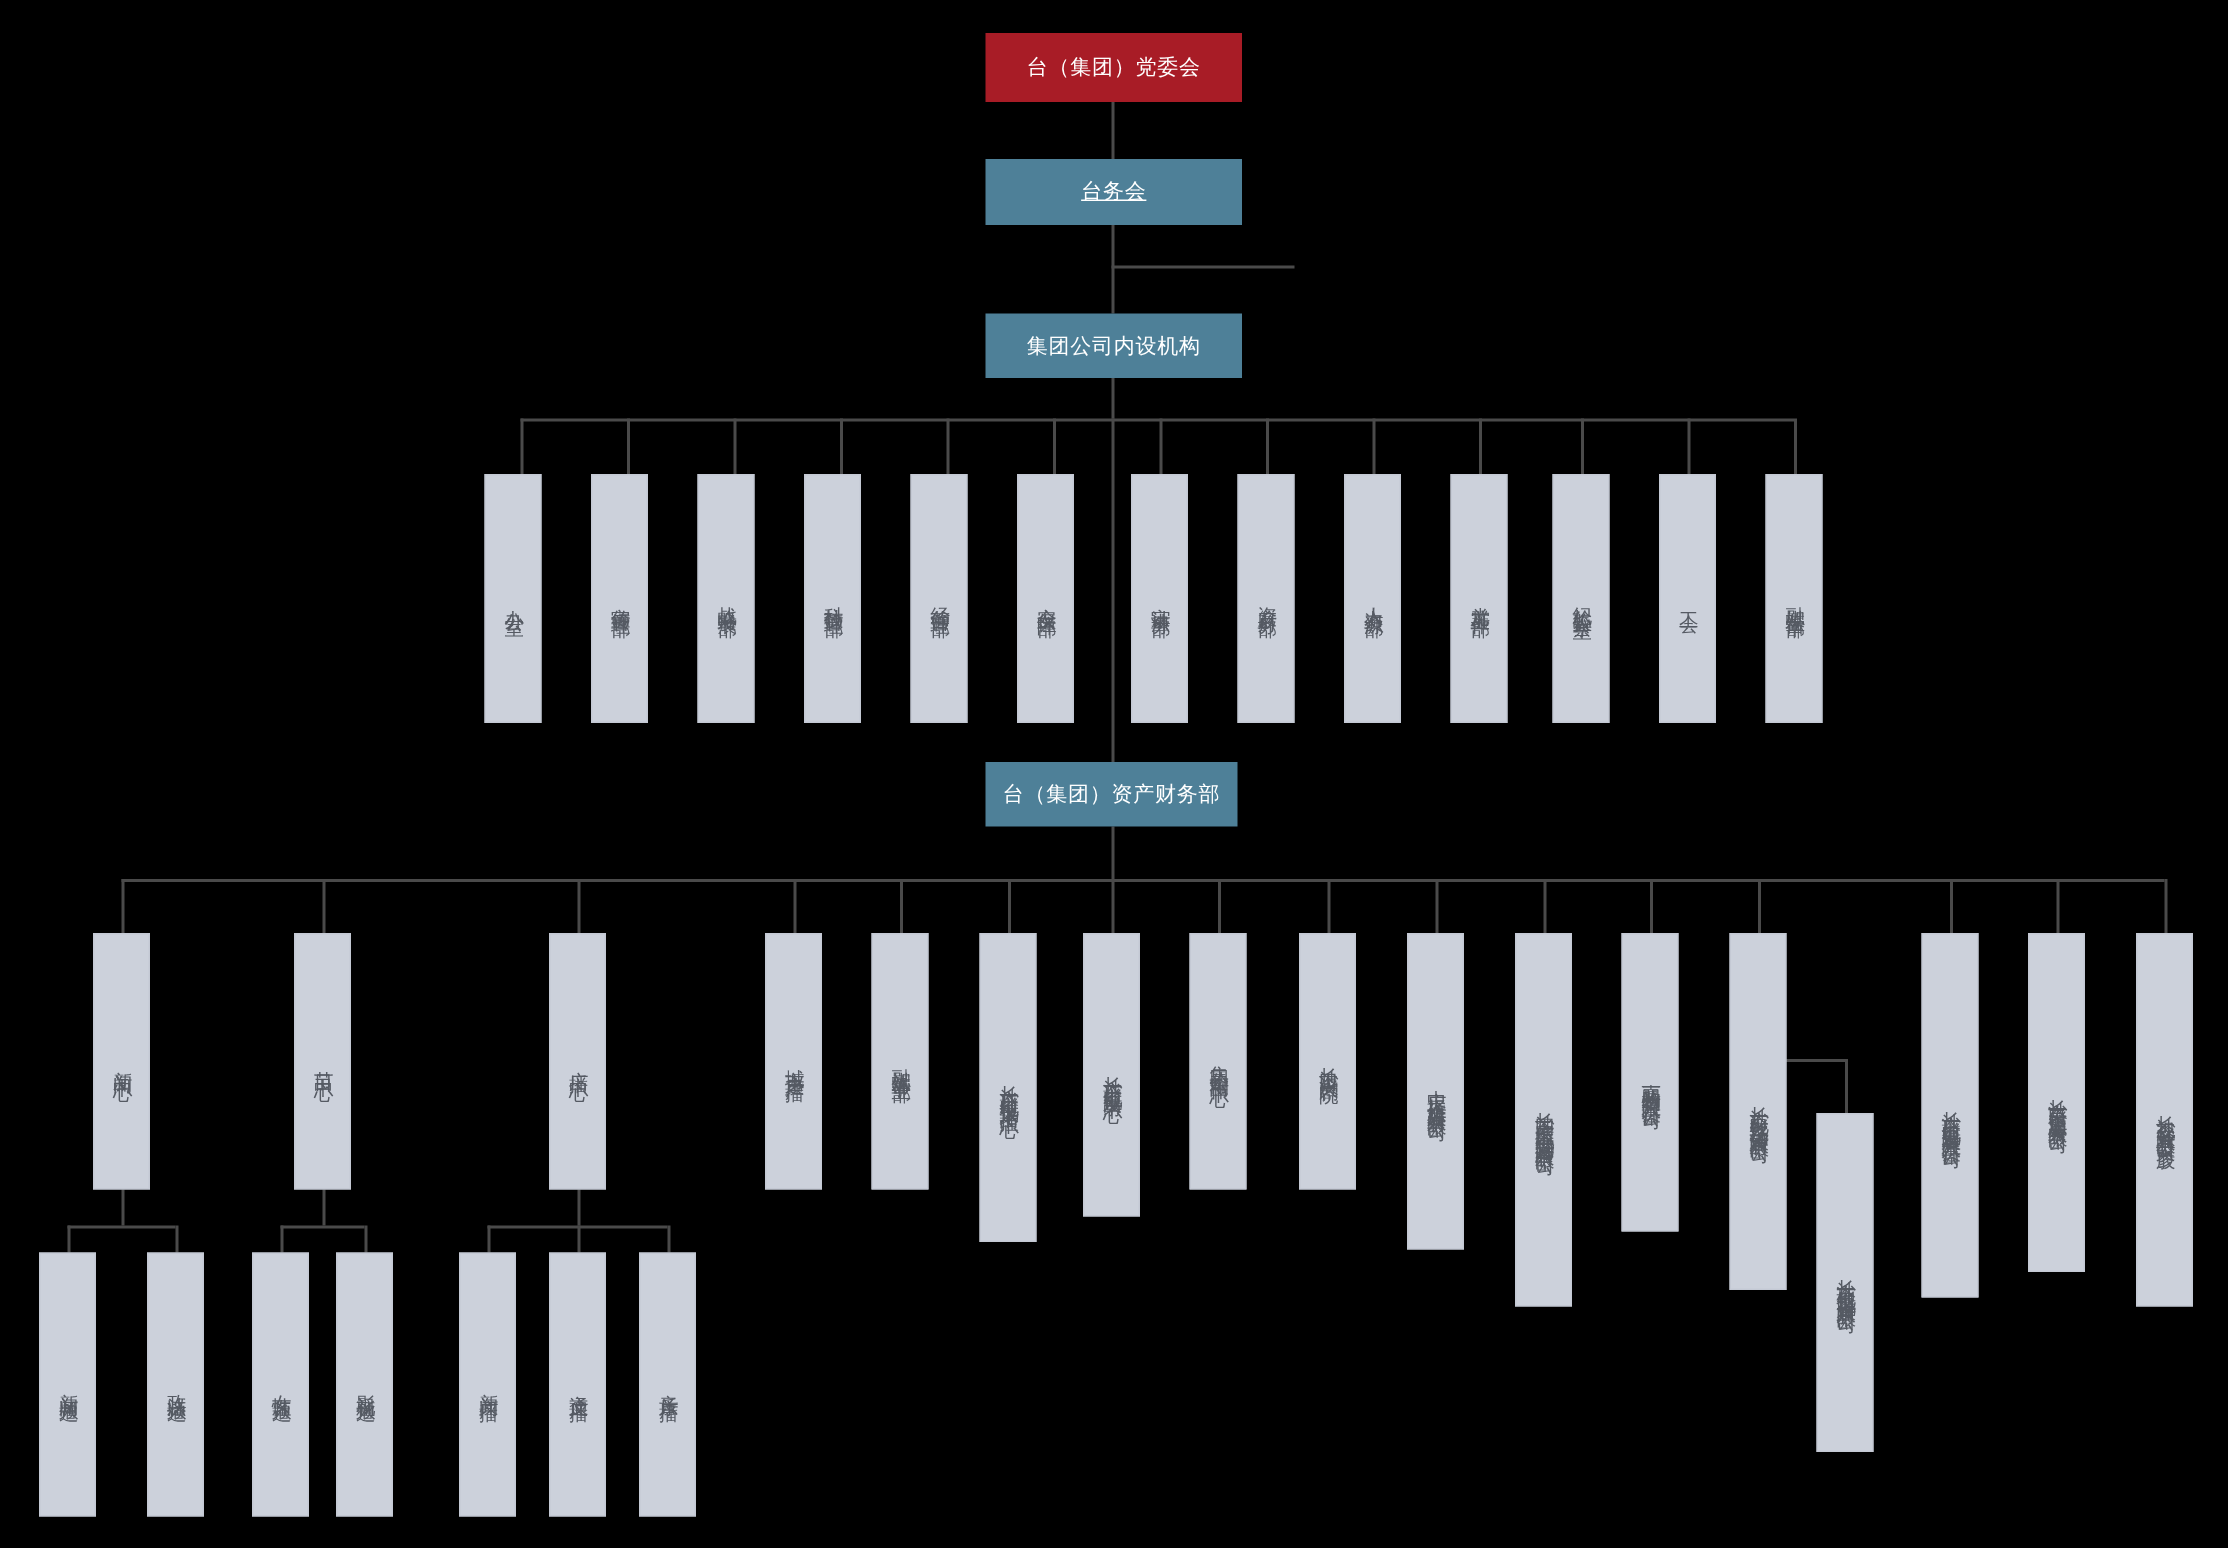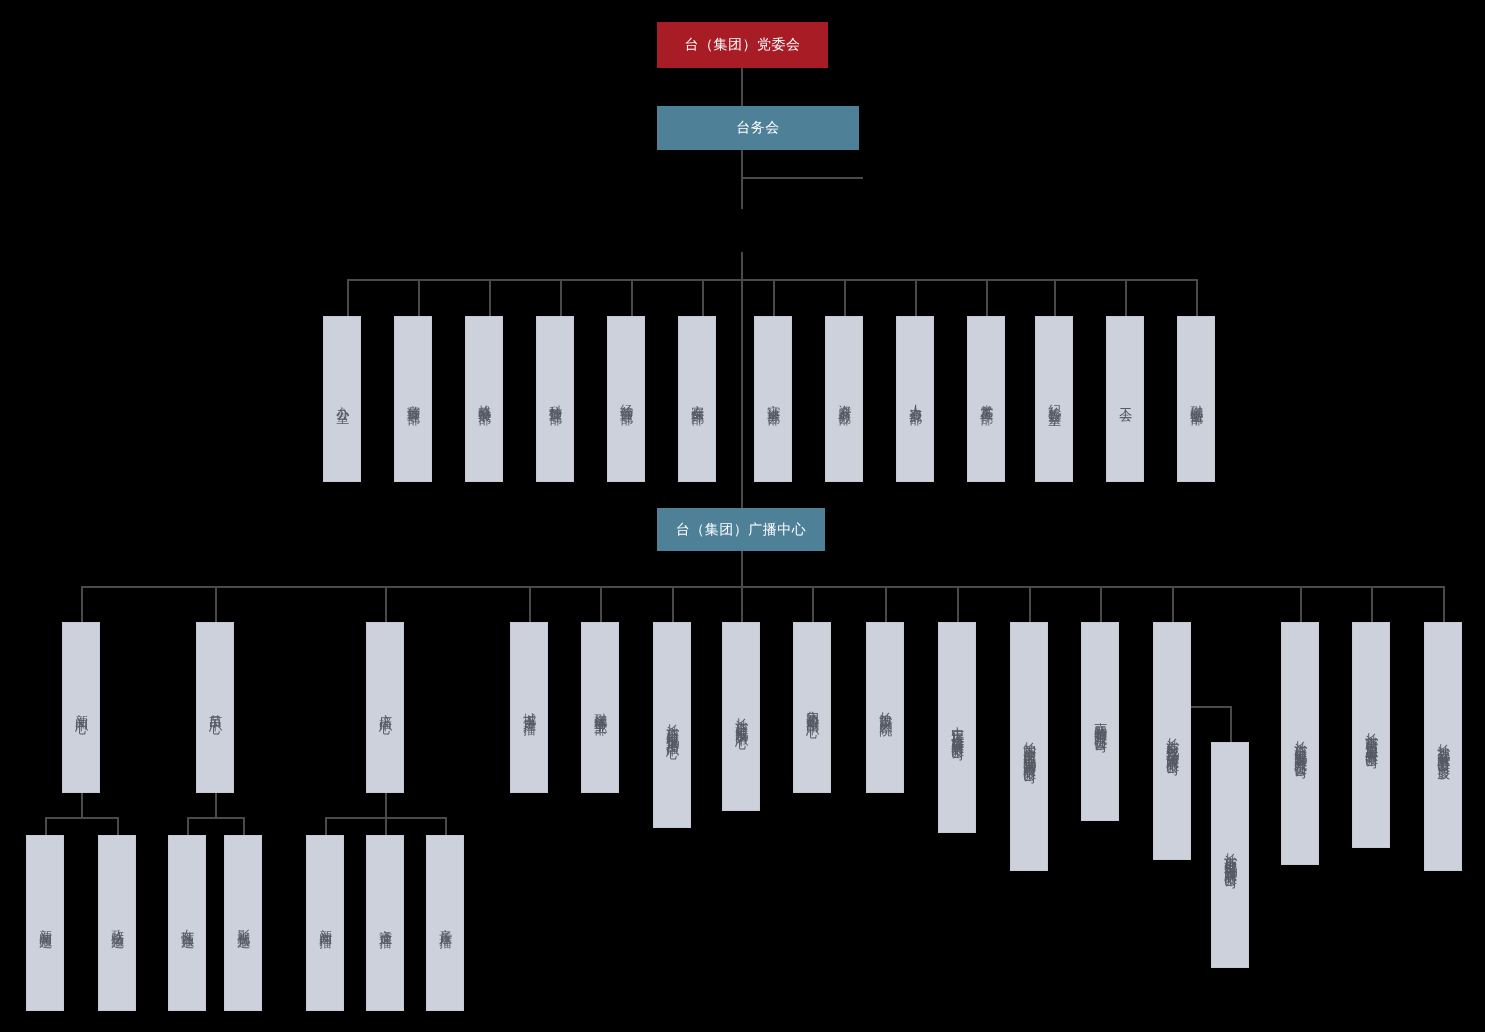--- a/index.html
+++ b/index.html
@@ -119,28 +119,31 @@
   <div class="line v" style="left:385px;top:817px;height:18px;"></div>
   <div class="line v" style="left:445px;top:817px;height:18px;"></div>
 
   <div class="line h" style="left:1190px;top:706px;width:42px;"></div>
   <div class="line v" style="left:1230px;top:706px;height:36px;"></div>
 
   <div class="node h root" style="left:657px;top:22px;width:171px;height:46px;">
     <span>台（集团）党委会</span>
   </div>
 
-  <div class="node h teal" style="left:657px;top:106px;width:202px;height:44px;">
+  <div class="node h teal" style="left:657px;top:106px;width:171px;height:44px;text-decoration:underline;">
     <span>台务会</span>
   </div>
 
 
+  <div class="node h teal" style="left:657px;top:209px;width:171px;height:43px;">
+    <span>集团公司内设机构</span>
+  </div>
 
   <div class="node h teal" style="left:657px;top:508px;width:168px;height:43px;">
-    <span>台（集团）广播中心</span>
+    <span>台（集团）资产财务部</span>
   </div>
 
   <div class="node v" style="left:323px;top:316px;width:38px;height:166px;">
     <span>办公室</span>
     </div>
   <div class="node v" style="left:394px;top:316px;width:38px;height:166px;">
     <span>宣传管理部</span>
     </div>
   <div class="node v" style="left:465px;top:316px;width:38px;height:166px;">
     <span>战略发展部</span>

